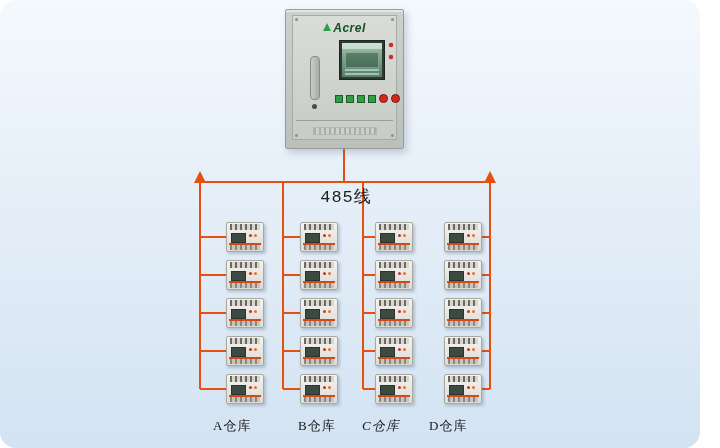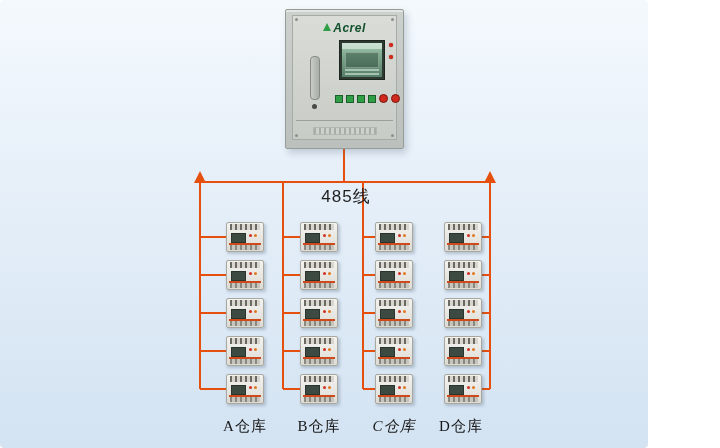--- a/index.html
+++ b/index.html
@@ -1,19 +1,19 @@
 <!DOCTYPE html>
 <html style="--line-color: #e5500e;"><head>
 <meta charset="utf-8">
 <style>
   html,body{margin:0;padding:0;background:#ffffff;}
   .canvas{
-    position:relative;width:648px;height:448px;overflow:hidden;
+    position:relative;width:700px;height:448px;overflow:hidden;
     background:linear-gradient(180deg,#f4f9fd 0%,#e7f0f9 38%,#d3e3f2 100%);
-    border-radius:4px;
+    border-radius:16px;
     font-family:"Liberation Sans",sans-serif;
   }
   svg.lines{position:absolute;left:0;top:0;pointer-events:none;}
   svg.lines path{stroke:var(--line-color,#e5500e);stroke-width:2;fill:none;}
   svg.lines polygon{fill:var(--line-color,#e5500e);}
 
   
   .cabinet{
     position:absolute;left:285px;top:9px;width:117px;height:138px;
     background:linear-gradient(180deg,#cdd1cd,#bcc0bc);
@@ -49,23 +49,23 @@
   .led.a{left:96px;top:27px}.led.b{left:96px;top:39px}
   .btn-row{position:absolute;left:42px;top:78px;display:flex;gap:3px;align-items:center;}
   .btn{width:6px;height:6px;background:#2f9e44;border:1px solid #1c5e2a;}
   .btn.red-round{width:7px;height:7px;border-radius:50%;background:#cf2a1c;border:1px solid #7c140b;}
   .seam{position:absolute;left:3px;right:3px;top:104px;height:1px;background:#9aa09a;}
   .nameplate{position:absolute;left:50%;transform:translateX(-50%);bottom:4px;width:62px;height:6px;
     background:repeating-linear-gradient(90deg,#a7ada7 0 2px,#ced2cc 2px 5px);border:1px solid #b2b8b2;}
 
   
   .bus-label{position:absolute;left:300px;top:185px;width:92px;text-align:center;
-    font-family:Liberation Sans, sans-serif;font-size:17px;color:#1e1e1e;letter-spacing:1px;}
-  .wh-label{position:absolute;top:417px;width:64px;text-align:center;
-    font-family:"Liberation Serif",serif;font-size:15px;color:#171717;letter-spacing:1px;}
+    font-family:Liberation Mono, monospace;font-size:17px;color:#1e1e1e;letter-spacing:1px;}
+  .wh-label{position:absolute;top:417px;width:64px;
+    font-family:"Liberation Serif",serif;font-size:13px;color:#171717;letter-spacing:1px;}
 
   
   #columns{position:absolute;left:0;top:0;right:0;bottom:0;}
   .device-column{position:absolute;top:222px;display:flex;flex-direction:column;gap:8px;}
   .device{position:relative;width:38px;height:30px;box-sizing:border-box;
     background:linear-gradient(180deg,#f3f3f0,#dddbd5);
     border:1px solid #a8a8a1;border-radius:2px;
     box-shadow:1.5px 2px 3px rgba(70,90,110,.28);}
   .t-top{position:absolute;top:1px;left:3px;right:3px;height:6px;
     background:repeating-linear-gradient(90deg,#6b6a62 0 2px,#d8d6cf 2px 5px);}
@@ -218,21 +218,21 @@
         </div>
         <div class="device">
           <div class="t-top"></div>
           <div class="lcd"></div>
           <span class="led1"></span>
           <span class="led2"></span>
           <div class="stripe"></div>
           <div class="t-bot"></div>
         </div>
       </div>
-      <div class="wh-label" style="left: 287px;">B仓库</div>
+      <div class="wh-label" style="left: 298px;">B仓库</div>
       <div class="device-column" style="left: 375px;">
         <div class="device">
           <div class="t-top"></div>
           <div class="lcd"></div>
           <span class="led1"></span>
           <span class="led2"></span>
           <div class="stripe"></div>
           <div class="t-bot"></div>
         </div>
         <div class="device">

